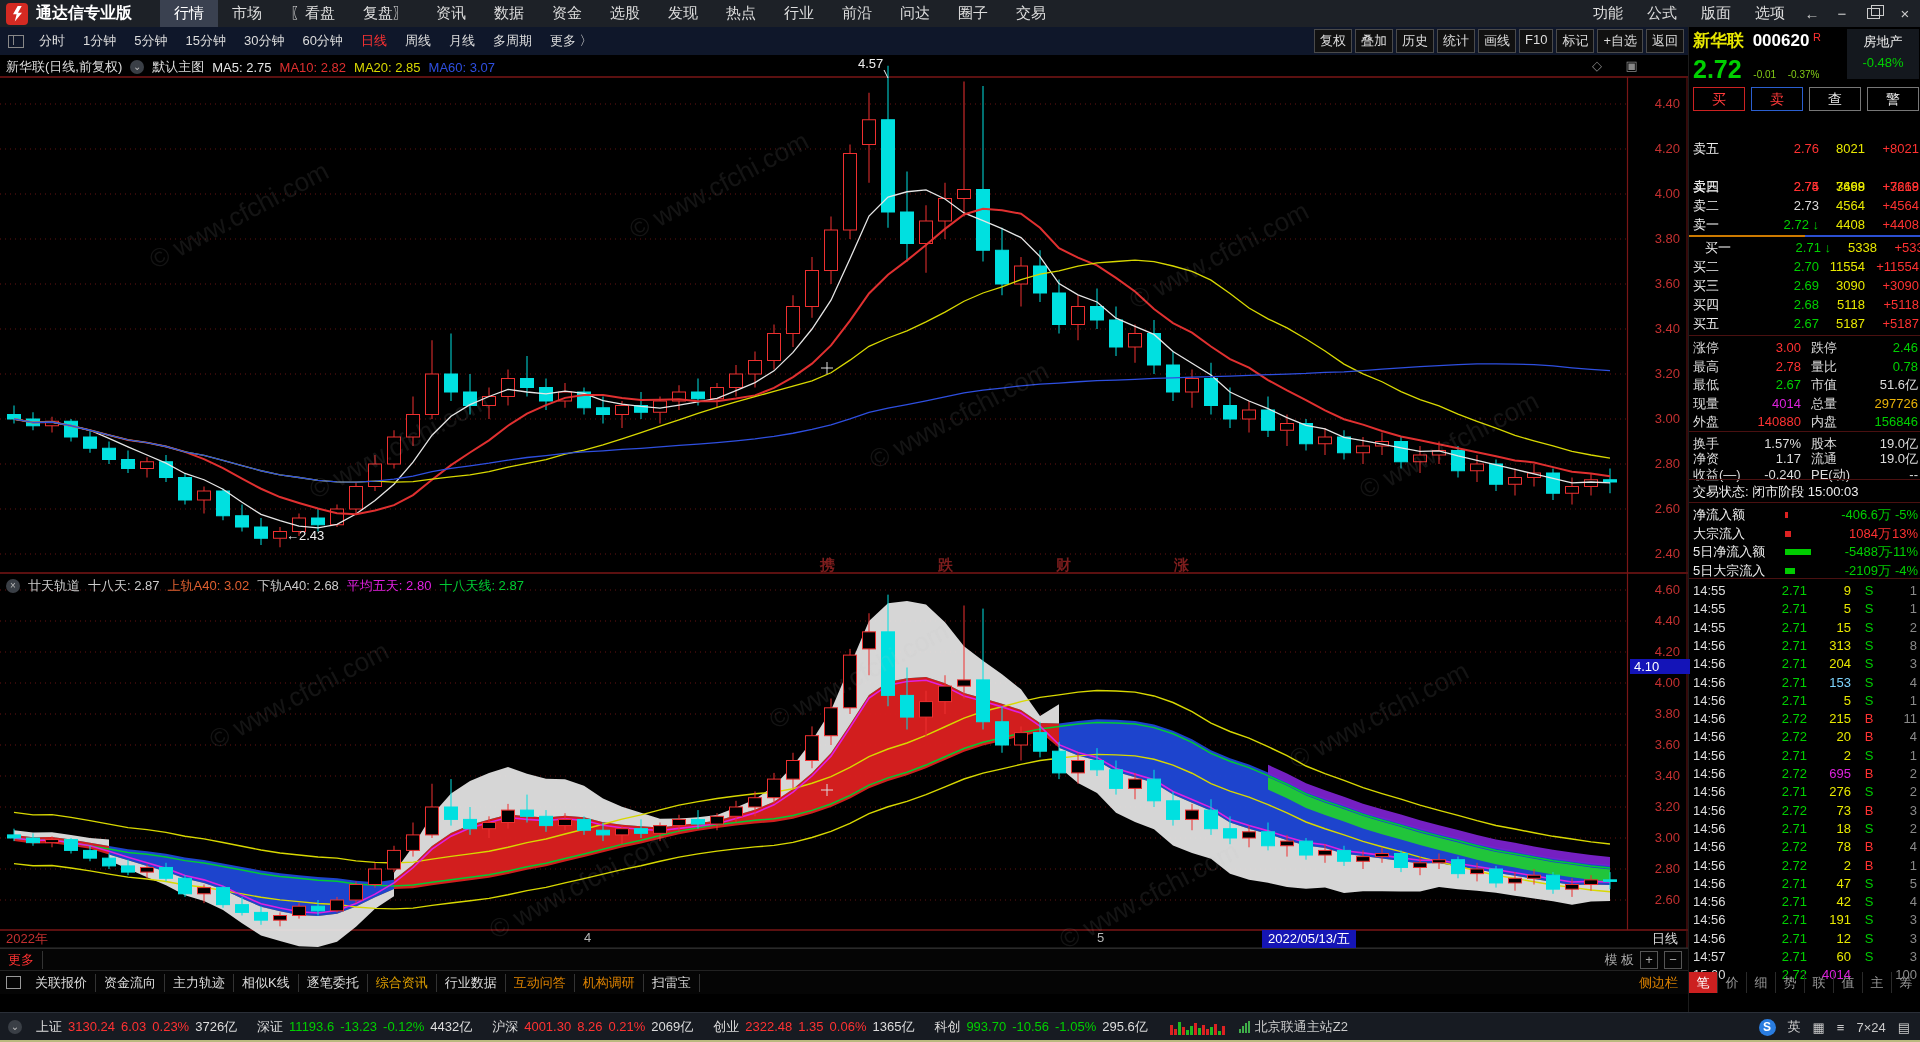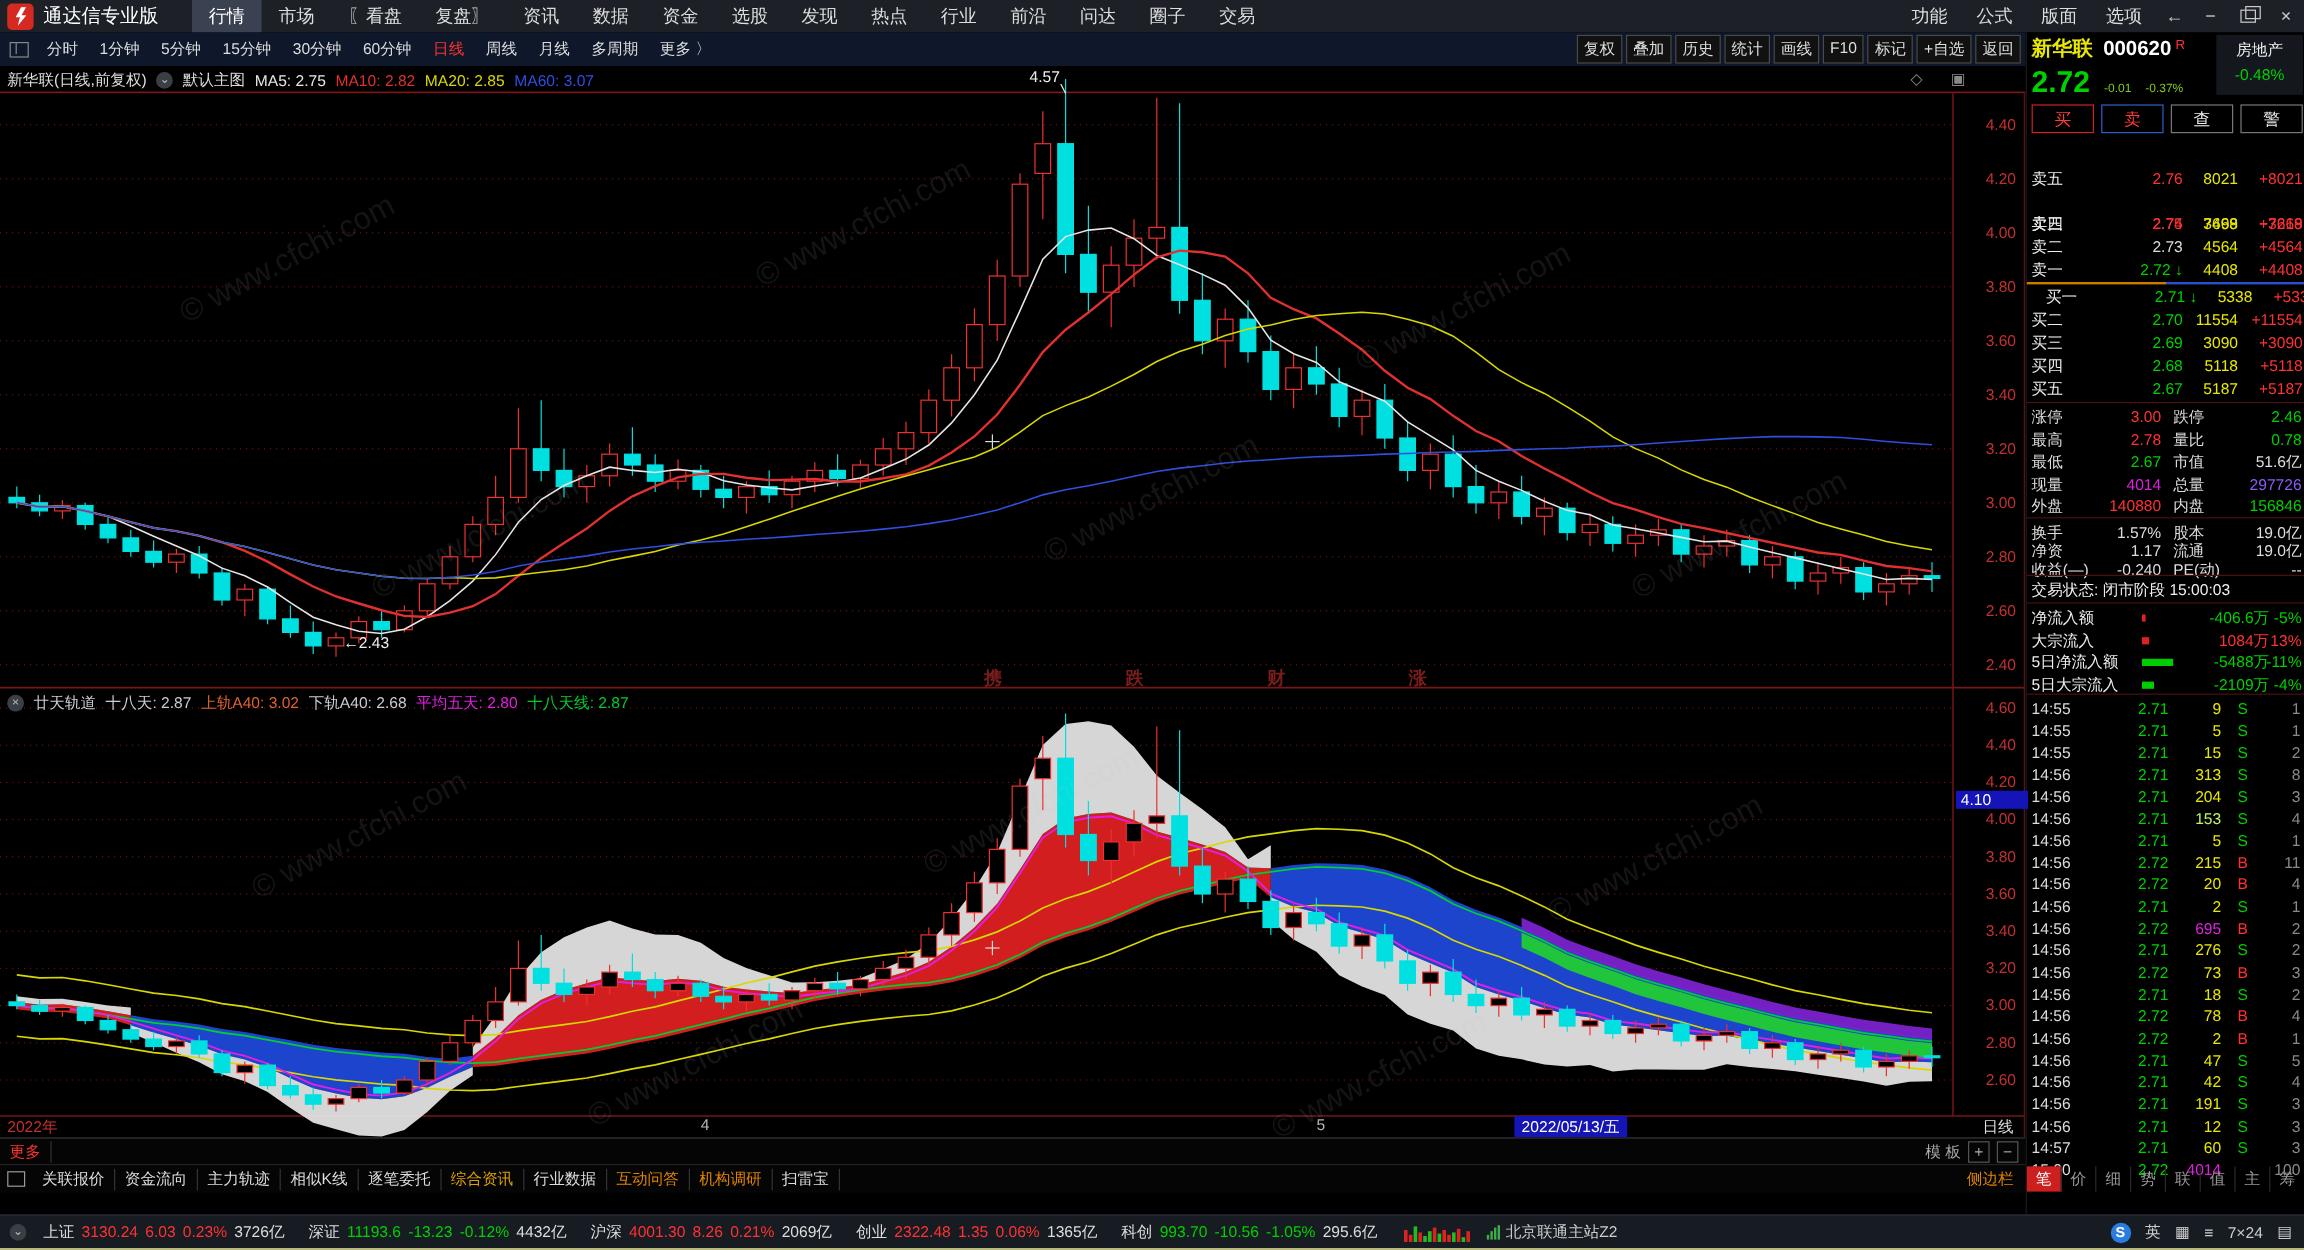--- a/index.html
+++ b/index.html
@@ -4,21 +4,21 @@
 <style>
   html,body{margin:0;padding:0;background:#000;}
   #app{position:relative;width:1920px;height:1042px;background:#000;overflow:hidden;
        font-family:"Liberation Sans","DejaVu Sans",sans-serif;color:#ddd;font-size:13px;}
   
   #titlebar{position:absolute;left:0;top:0;width:1920px;height:27px;background:#1d2127;
             display:flex;align-items:center;}
   #logo{width:22px;height:22px;background:#d42a22;border-radius:4px;margin:0 8px 0 6px;position:relative;}
   #logo .bolt{position:absolute;left:7px;top:3px;width:9px;height:16px;background:#fff;
               clip-path:polygon(55% 0,100% 0,55% 45%,100% 45%,20% 100%,40% 55%,0 55%);}
-  #apptitle{font-size:16px;font-weight:normal;color:#fff;margin-right:28px;}
+  #apptitle{font-size:16px;font-weight:bold;color:#fff;margin-right:28px;}
   .menu-item{padding:4px 14px;color:#ddd;font-size:15px;cursor:default;}
   .menu-item.active{background:#3a4150;color:#fff;}
   #win-menus{margin-left:auto;display:flex;align-items:center;}
   #win-menus .menu-item{padding:4px 12px;}
   .winctl{width:30px;text-align:center;color:#ccc;font-size:15px;}
   .restore-ico{width:11px;height:9px;border:1px solid #ccc;position:relative;margin:0 10px;}
   .restore-ico:before{content:"";position:absolute;left:3px;top:-4px;width:11px;height:9px;border:1px solid #ccc;}
   
   #toolbar{position:absolute;left:0;top:27px;width:1688px;height:28px;background:#0f172a;
            display:flex;align-items:center;}
@@ -788,21 +788,21 @@
         <div class="info-row" style="top: 348.2px;">
           <div class="ig-lab1">最低</div>
           <div class="ig-val1" style="color: rgb(0, 208, 0);">2.67</div>
           <div class="ig-lab2">市值</div>
           <div class="ig-val2" style="color: rgb(221, 221, 221);">51.6亿</div>
         </div>
         <div class="info-row" style="top: 366.8px;">
           <div class="ig-lab1">现量</div>
           <div class="ig-val1" style="color: rgb(221, 34, 221);">4014</div>
           <div class="ig-lab2">总量</div>
-          <div class="ig-val2" style="color: #8b5cf6;">297726</div>
+          <div class="ig-val2" style="color: #eab308;">297726</div>
         </div>
         <div class="info-row" style="top: 385.4px;">
           <div class="ig-lab1">外盘</div>
           <div class="ig-val1" style="color: rgb(255, 50, 50);">140880</div>
           <div class="ig-lab2">内盘</div>
           <div class="ig-val2" style="color: rgb(0, 208, 0);">156846</div>
         </div>
         <div class="rp-sep" style="top: 404px;"></div>
         <div class="info-row" style="top: 407px;">
           <div class="ig-lab1">换手</div>
@@ -887,21 +887,21 @@
         <div class="tick-row" style="top: 627.2px;">
           <div class="tk-t">14:56</div>
           <div class="tk-p">2.71</div>
           <div class="tk-v" style="color: rgb(232, 232, 0);">204</div>
           <div class="tk-bs" style="color: rgb(0, 204, 0);">S</div>
           <div class="tk-n">3</div>
         </div>
         <div class="tick-row" style="top: 645.5px;">
           <div class="tk-t">14:56</div>
           <div class="tk-p">2.71</div>
-          <div class="tk-v" style="color: #bef264;">153</div>
+          <div class="tk-v" style="color: #7dd3fc;">153</div>
           <div class="tk-bs" style="color: rgb(0, 204, 0);">S</div>
           <div class="tk-n">4</div>
         </div>
         <div class="tick-row" style="top: 663.8px;">
           <div class="tk-t">14:56</div>
           <div class="tk-p">2.71</div>
           <div class="tk-v" style="color: rgb(232, 232, 0);">5</div>
           <div class="tk-bs" style="color: rgb(0, 204, 0);">S</div>
           <div class="tk-n">1</div>
         </div>

